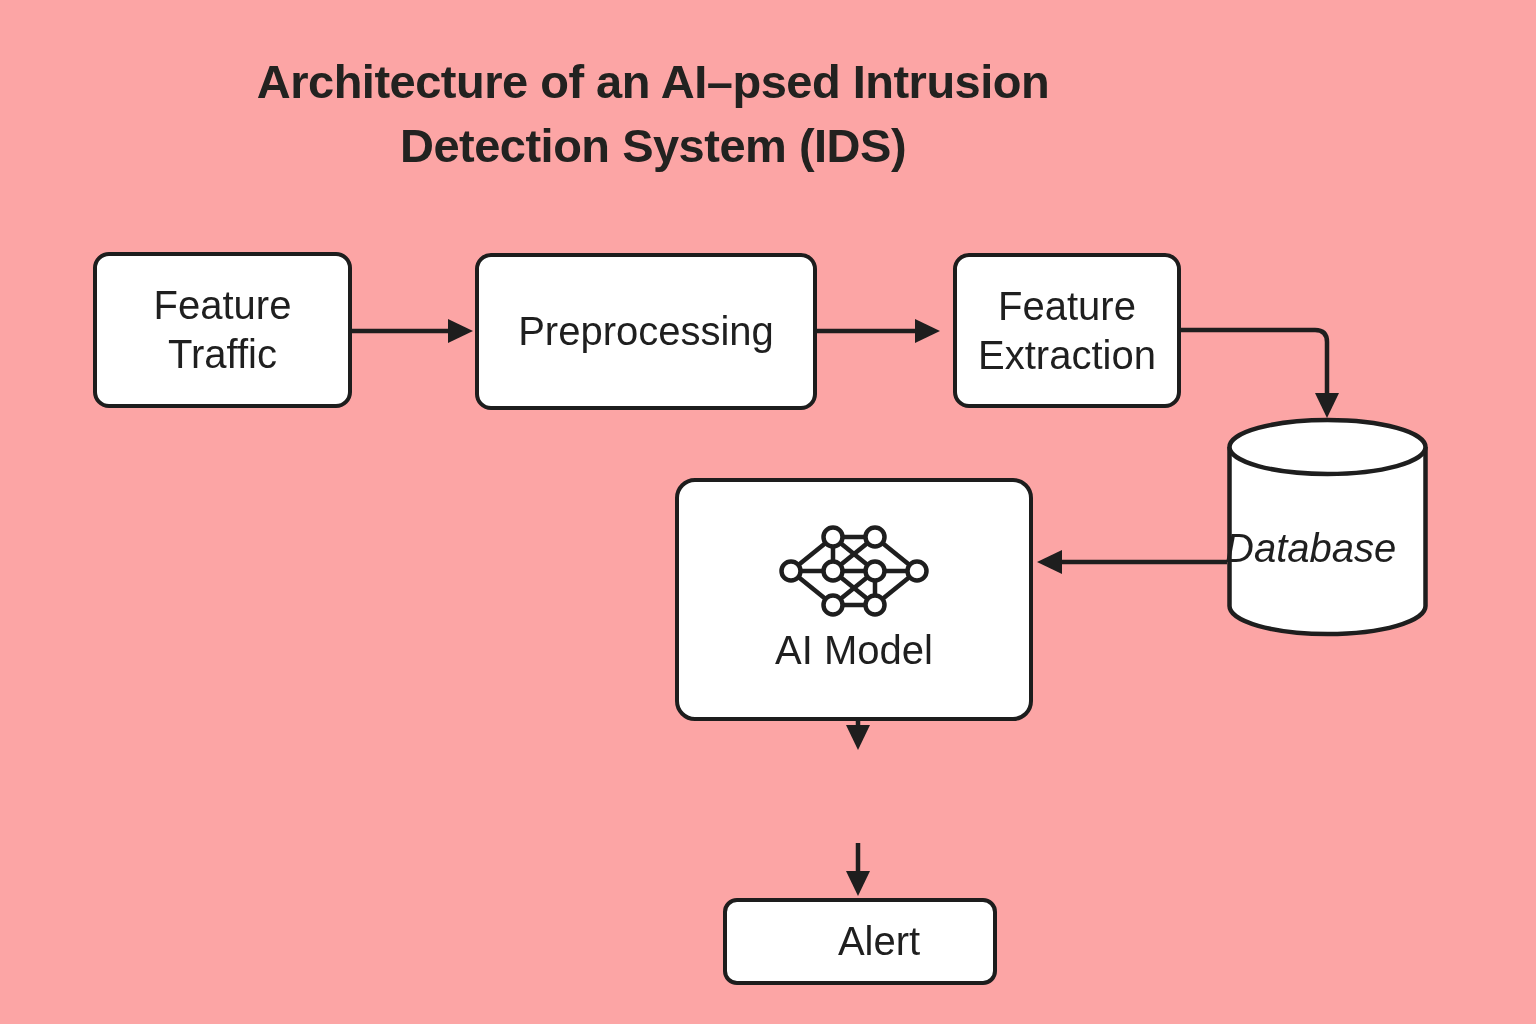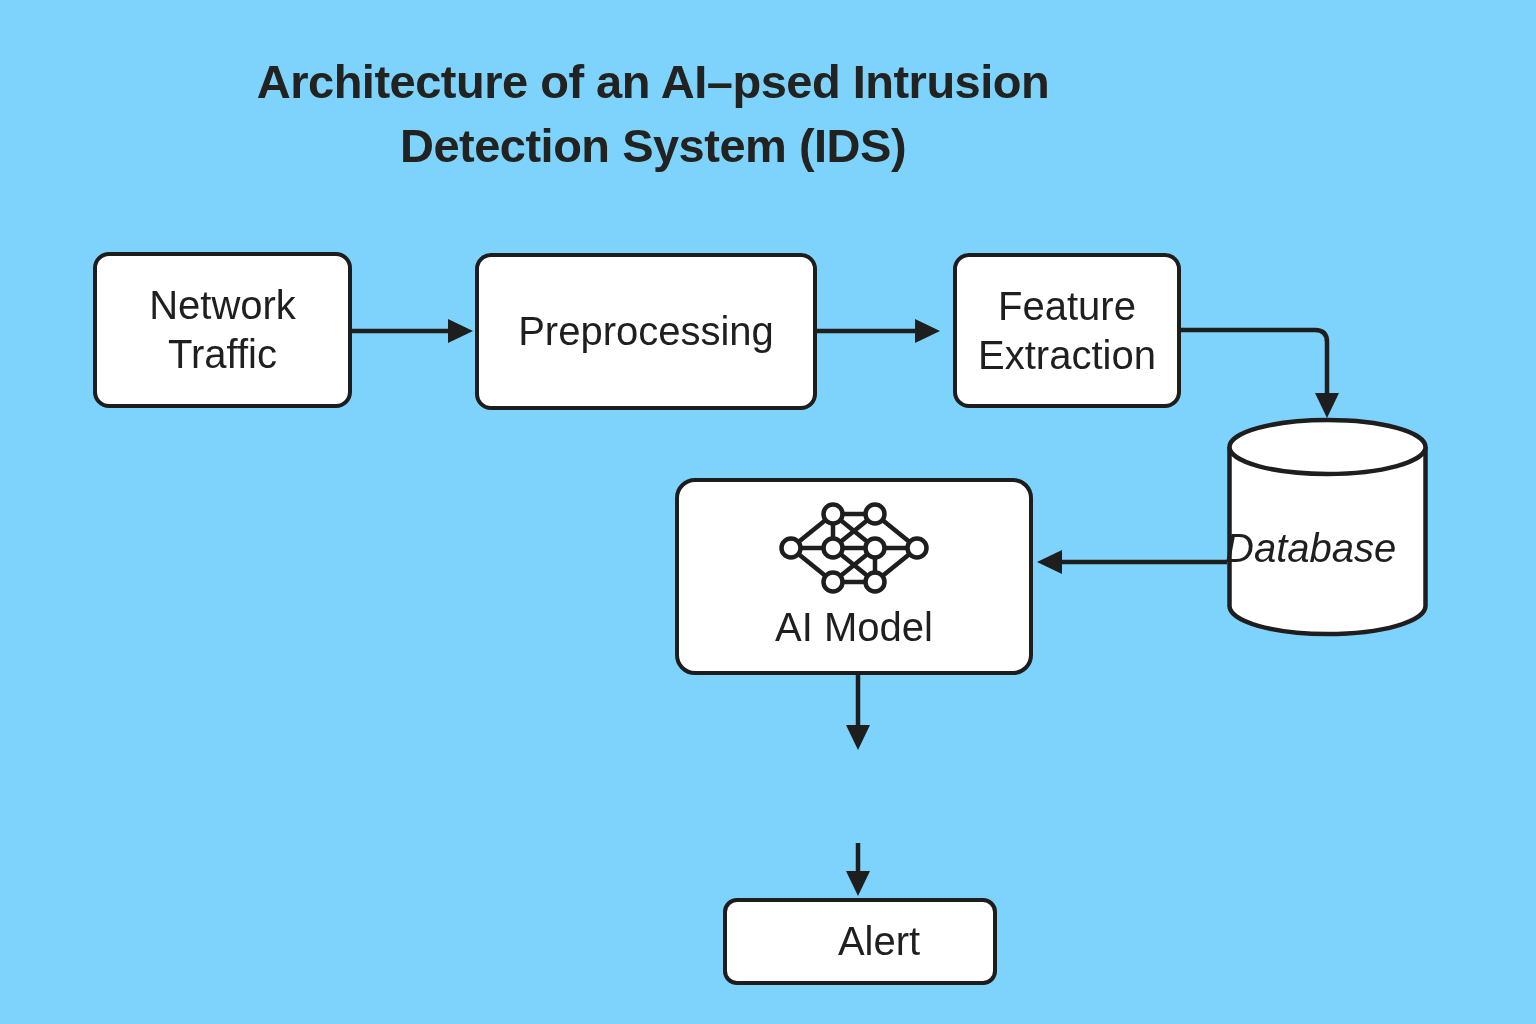--- a/index.html
+++ b/index.html
@@ -1,20 +1,20 @@
 <!DOCTYPE html>
 <html><head>
 <meta charset="utf-8">
 <style>
   html, body { margin: 0; padding: 0; background: #ffffff; }
   .canvas {
     position: relative;
     width: 1536px;
     height: 1024px;
-    background: #7dd3fc;
+    background: #fca5a5;
     font-family: "Liberation Sans", sans-serif;
     color: #1d1d1d;
     overflow: hidden;
   }
   .title {
     position: absolute;
     left: 0;
     top: 50px;
     width: 1306px;
     text-align: center;
@@ -35,21 +35,21 @@
     align-items: center;
     justify-content: center;
     text-align: center;
     font-size: 40px;
     line-height: 1.22;
     color: #1f1f1f;
   }
   .node-network   { left: 93px;  top: 252px; width: 259px; height: 156px; }
   .node-preproc   { left: 475px; top: 253px; width: 342px; height: 157px; }
   .node-feature   { left: 942px; top: 253px; width: 228px; height: 155px; margin-left: 11px; }
-  .node-aimodel   { left: 675px; top: 478px; width: 358px; height: 197px; border-radius: 20px; gap: 8px; }
+  .node-aimodel   { left: 675px; top: 478px; width: 358px; height: 243px; border-radius: 20px; gap: 8px; }
   .node-decision  { left: 723px; top: 752px; width: 274px; height: 91px; border-radius: 14px; }
   .node-alert     { left: 723px; top: 898px; width: 274px; height: 87px; border-radius: 14px; padding-left: 38px; }
   .node-label { padding: 0 14px; }
   .db {
     position: absolute;
     left: 1225px;
     top: 416px;
     width: 205px;
     height: 222px;
   }
@@ -112,21 +112,21 @@
       </g>
     </g>
   </svg>
 
   <div class="title">
     <div>Architecture of an AI–psed Intrusion</div>
     <div>Detection System (IDS)</div>
   </div>
 
   <div class="node node-network">
-    <div class="node-label">Network Traffic</div>
+    <div class="node-label">Feature Traffic</div>
   </div>
 
   <div class="node node-preproc">
     <div class="node-label">Preprocessing</div>
   </div>
 
   <div class="node node-feature">
     <div class="node-label">Feature Extraction</div>
   </div>
 

